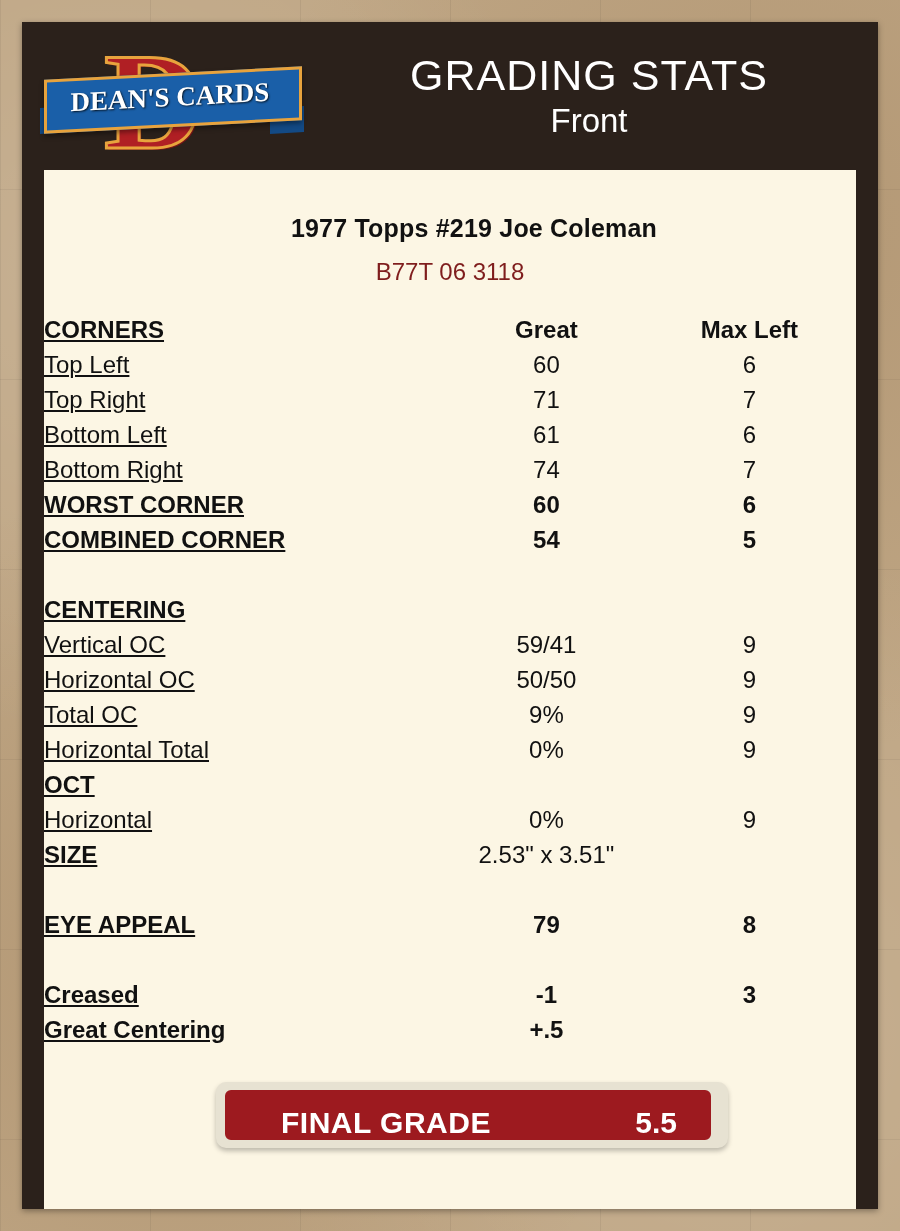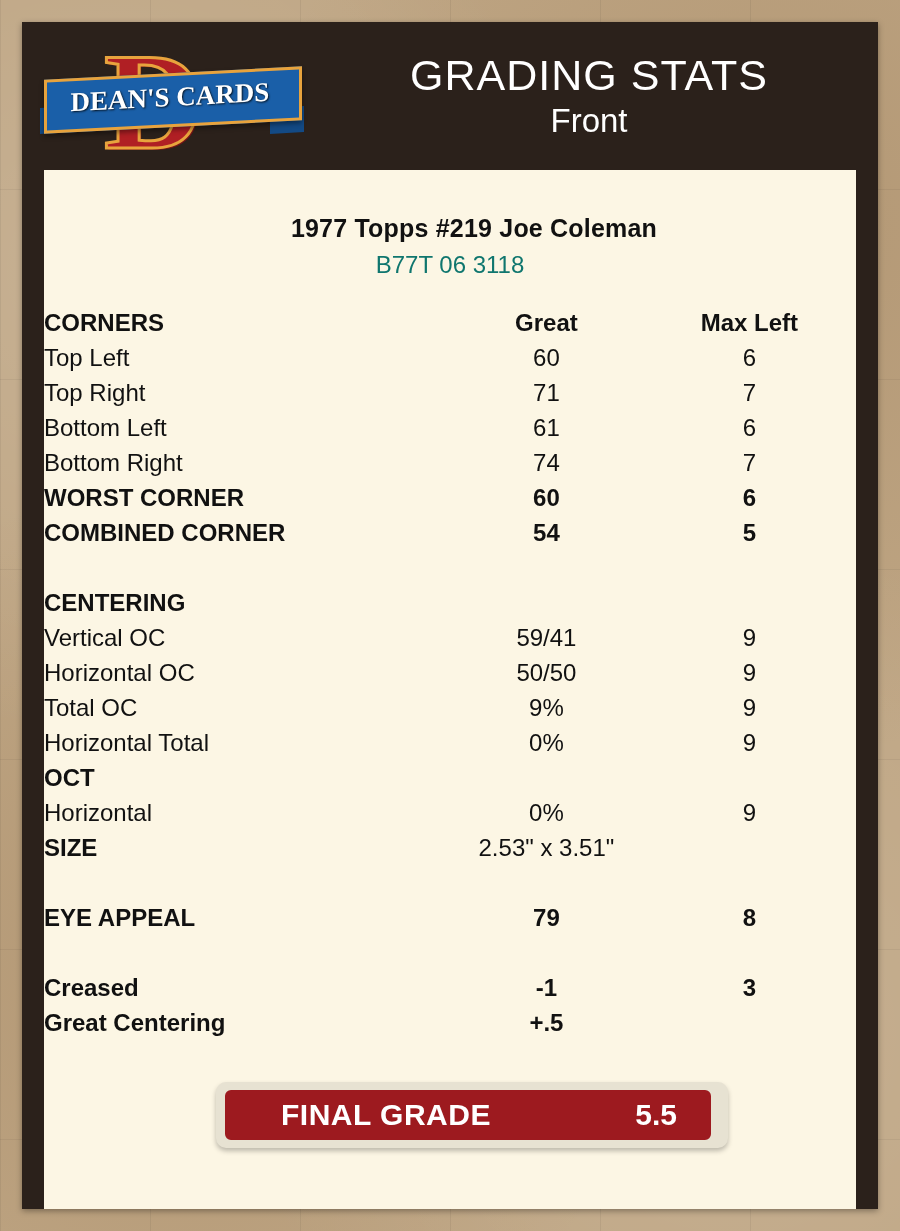--- a/index.html
+++ b/index.html
@@ -145,38 +145,38 @@
     font-size: 25px;
     font-weight: bold;
     color: #111111;
     margin-top: 44px;
     letter-spacing: 0.2px;
     padding-left: 48px;
   }
   #card-code {
     text-align: center;
     font-size: 24px;
-    color: #0f766e;
-    margin-top: 8px;
+    color: #7f1d1d;
+    margin-top: 15px;
   }
 
   
   #stats {
     margin: 26px 0 0 0;
     width: 100%;
     border-collapse: collapse;
   }
   #stats td {
     font-size: 24px;
     color: #111111;
     padding: 0;
     height: 35px;
     vertical-align: middle;
   }
-  td.c-label { width: 400px; padding-left: 132px; }
+  td.c-label { width: 400px; padding-left: 132px; text-decoration: underline; }
   td.c-value { width: 190px; text-align: center; }
   td.c-max   { width: 210px; text-align: center; }
 
   tr.section td.c-label { font-weight: bold; padding-left: 132px; }
   tr.indent td.c-label  { padding-left: 175px; }
   tr.bold td { font-weight: bold; }
 
   td.c-value.wide-span { text-align: center; }
 
   tr.gap td { height: 20px; }
@@ -200,21 +200,21 @@
   #final-grade {
     position: absolute;
     left: 7px;
     top: 6px;
     width: 490px;
     height: 54px;
     background: #9d1a1f;
     border-radius: 8px;
     border: 2px solid #e7e2d2;
     display: flex;
-    align-items: center;
+    align-items: flex-end;
     justify-content: space-between;
     box-sizing: border-box;
     padding: 0 34px 0 56px;
   }
   #final-grade-label {
     color: #ffffff;
     font-size: 30px;
     font-weight: bold;
     letter-spacing: 0.5px;
   }

